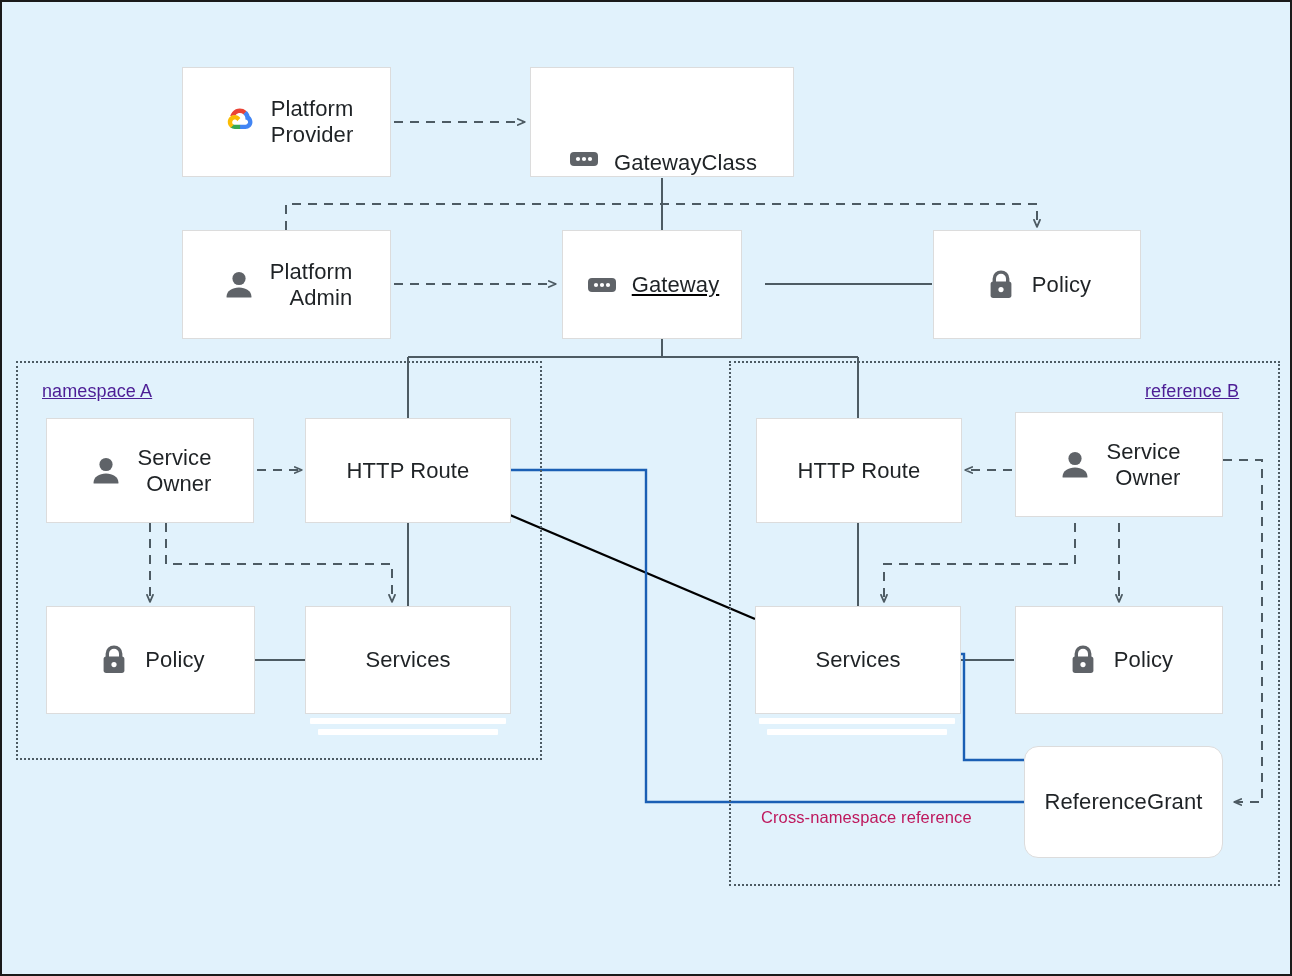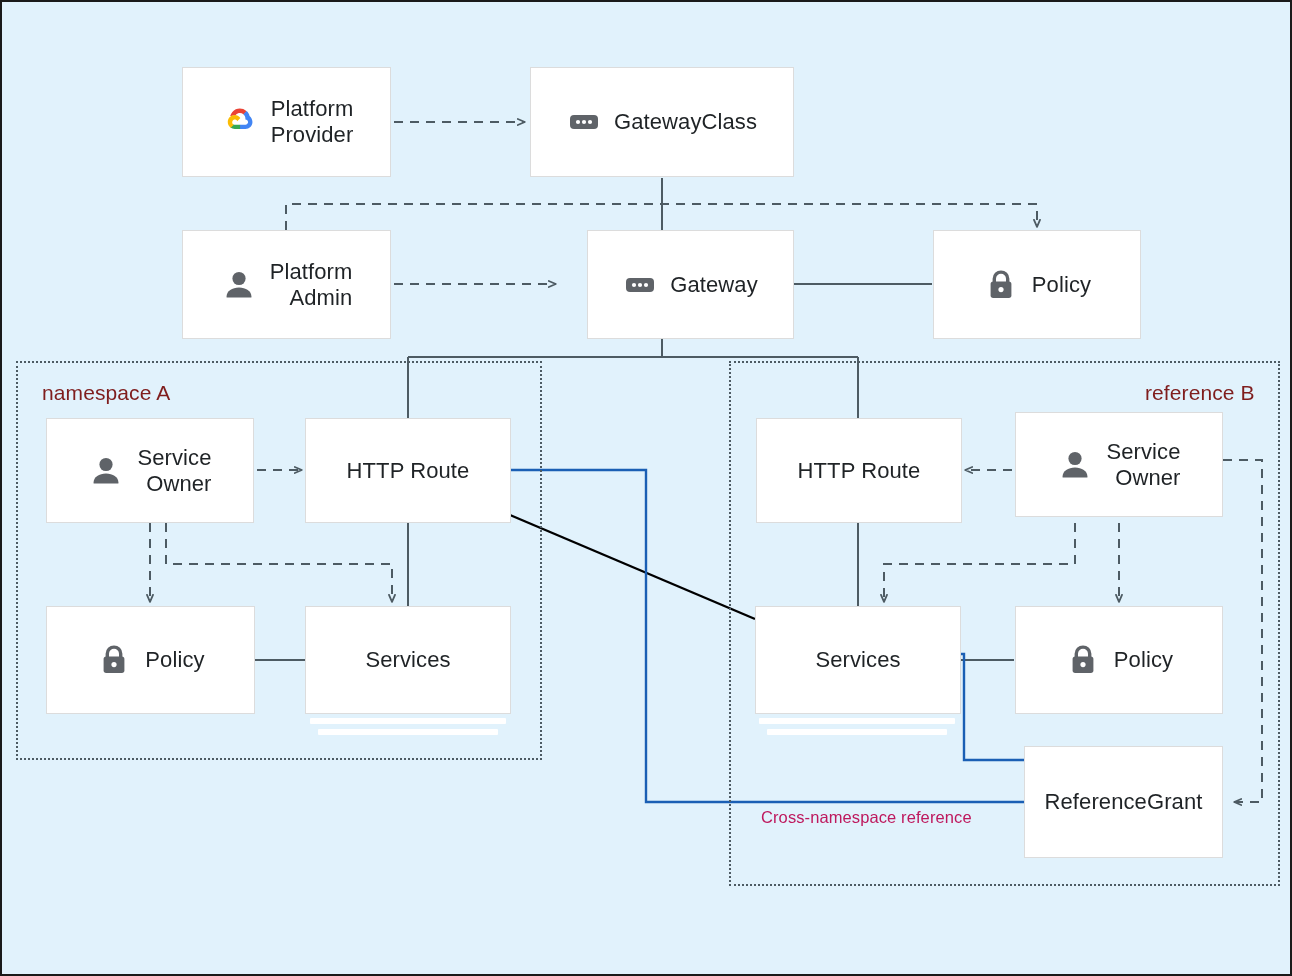--- a/index.html
+++ b/index.html
@@ -30,24 +30,25 @@
   }
   
   .ns {
     position: absolute;
     border: 2px dotted #4d5b63;
     box-sizing: border-box;
     background: transparent;
   }
   .ns-label {
     position: absolute;
-    font-size: 21px;
-    color: #7f1d1d;
+    font-size: 18px;
+    color: #4c1d95;
     white-space: nowrap;
     letter-spacing: 0.1px;
+    text-decoration: underline;
   }
   
   .node {
     position: absolute;
     background: #ffffff;
     border: 1.5px solid #dcdcdc;
     box-sizing: border-box;
     display: flex;
     align-items: center;
     justify-content: center;
@@ -165,21 +166,21 @@
                  L16.3 27.4 L13.5 30.2 L13.2 31.1 C14.8 32.3 16.7 32.9 18.7 32.9 Z" fill="#34a853"></path>
         <path d="M18.7 15.2 C13.8 15.2 9.8 19.2 9.8 24.1 C9.8 27 11.2 29.7 13.5 31.3
                  L17.4 27.4 C15.7 26.6 14.9 24.6 15.7 22.9 C16.4 21.2 18.4 20.4 20.1 21.2
                  C20.9 21.5 21.5 22.1 21.8 22.9 L25.7 19 C24 16.7 21.4 15.2 18.7 15.2 Z" fill="#fbbc05"></path>
       </svg>
     </span>
     <span class="label">Platform
 Provider</span>
   </div>
 
-  <div class="node" style="left:528px; top:65px; width:264px; height:110px;">
+  <div class="node" style="left:528px; top:65px; width:264px; height:110px;align-items:flex-end;">
     <span class="icon">
       <svg width="34" height="34" viewBox="0 0 34 34">
         <rect x="3" y="10" width="28" height="14" rx="4" fill="#5f6368"></rect>
         <circle cx="11" cy="17" r="2.1" fill="#ffffff"></circle>
         <circle cx="17" cy="17" r="2.1" fill="#ffffff"></circle>
         <circle cx="23" cy="17" r="2.1" fill="#ffffff"></circle>
       </svg>
     </span>
     <span class="label">GatewayClass</span>
   </div>
@@ -189,21 +190,21 @@
       <svg width="36" height="36" viewBox="0 0 36 36">
         <circle cx="18" cy="11.5" r="6.6" fill="#5f6368"></circle>
         <path d="M18 20.4 C11.2 20.4 5.6 24.3 5.6 29.2 L5.6 30.4 L30.4 30.4 L30.4 29.2
                  C30.4 24.3 24.8 20.4 18 20.4 Z" fill="#5f6368"></path>
       </svg>
     </span>
     <span class="label">Platform
 Admin</span>
   </div>
 
-  <div class="node" style="left:585px; top:228px; width:207px; height:109px;">
+  <div class="node" style="left:560px; top:228px; width:180px; height:109px;text-decoration:underline;">
     <span class="icon">
       <svg width="34" height="34" viewBox="0 0 34 34">
         <rect x="3" y="10" width="28" height="14" rx="4" fill="#5f6368"></rect>
         <circle cx="11" cy="17" r="2.1" fill="#ffffff"></circle>
         <circle cx="17" cy="17" r="2.1" fill="#ffffff"></circle>
         <circle cx="23" cy="17" r="2.1" fill="#ffffff"></circle>
       </svg>
     </span>
     <span class="label">Gateway</span>
   </div>
@@ -281,19 +282,19 @@
       <svg width="36" height="36" viewBox="0 0 36 36">
         <path d="M11.3 15.5 L11.3 11.8 C11.3 8.1 14.3 5.1 18 5.1 C21.7 5.1 24.7 8.1 24.7 11.8
                  L24.7 15.5" fill="none" stroke="#5f6368" stroke-width="3.4"></path>
         <rect x="7.6" y="14.4" width="20.8" height="16.5" rx="2.6" fill="#5f6368"></rect>
         <circle cx="18" cy="22.6" r="2.6" fill="#ffffff"></circle>
       </svg>
     </span>
     <span class="label">Policy</span>
   </div>
 
-  <div class="node" style="left:1022px; top:744px; width:199px; height:112px;">
+  <div class="node" style="left:1022px; top:744px; width:199px; height:112px;border-radius:14px;">
     <span class="label">ReferenceGrant</span>
   </div>
 
   <div class="xref-label" style="left:759px; top:806px;">Cross-namespace reference</div>
 
 </div>
 
 </body></html>

